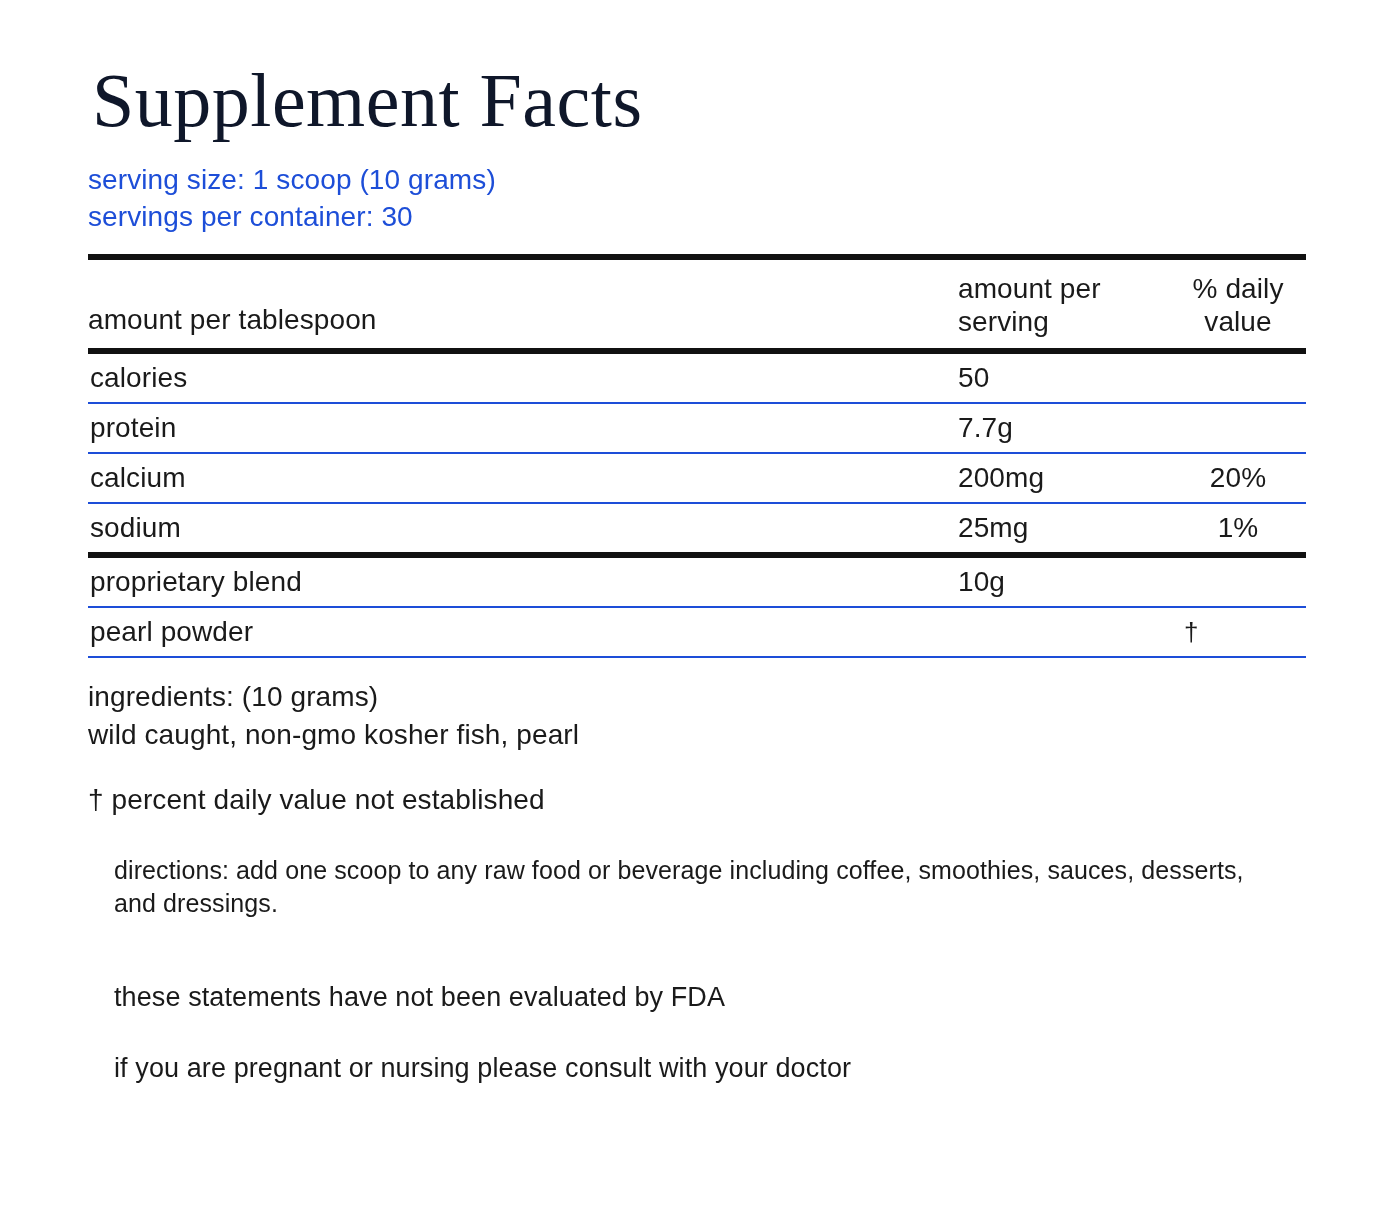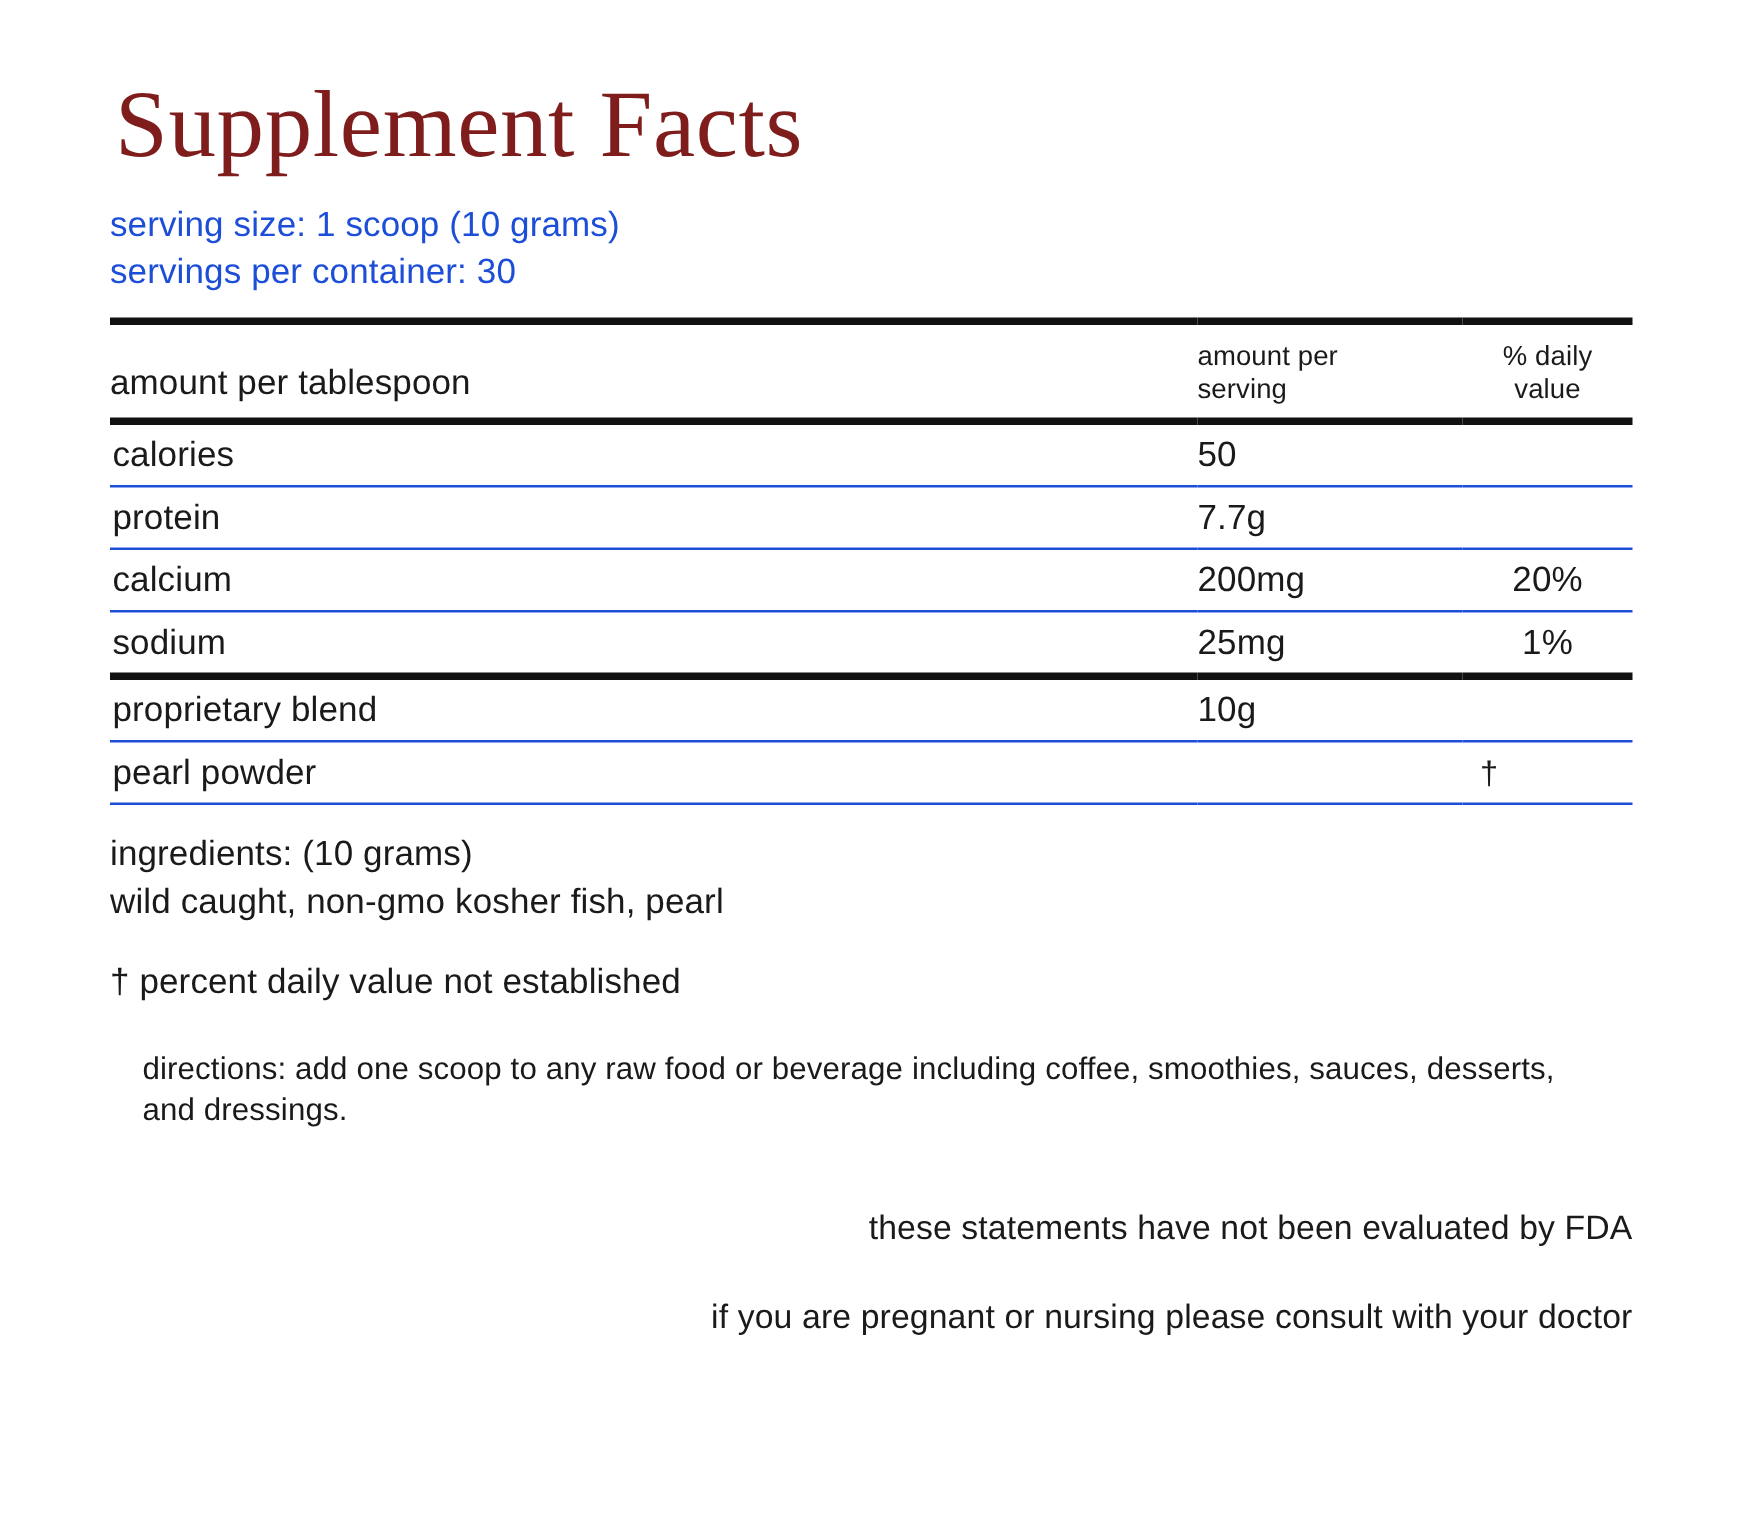--- a/index.html
+++ b/index.html
@@ -21,21 +21,21 @@
     box-sizing: border-box;
     padding: 62px 88px 0 88px;
   }
   .title {
     font-family: "Liberation Serif", serif;
     font-size: 76px;
     font-weight: 400;
     line-height: 1.0;
     letter-spacing: 0.5px;
     margin: 0 0 0 4px;
-    color: #7f1d1d;
+    color: #0f172a;
   }
   .serving-block {
     margin-top: 24px;
     font-size: 28px;
     line-height: 1.32;
     color: #1d4ed8;
     letter-spacing: 0.1px;
   }
   .serving-block div {
     white-space: nowrap;
@@ -55,21 +55,21 @@
   }
   .col-name { width: 870px; }
   .col-amt  { width: 212px; }
   .col-dv   { width: 136px; text-align: center; }
 
   
   .rule-thick { border-top: 6px solid #111111; }
   .rule-thin  { border-top: 2px solid #1d4ed8; }
 
   tr.header-row td {
-    font-size: 22px;
+    font-size: 28px;
     line-height: 1.18;
     padding-top: 12px;
     padding-bottom: 10px;
   }
   tr.header-row td.col-name {
     font-size: 28px;
     padding-bottom: 12px;
   }
   tr.data-row td {
     padding-top: 8px;
@@ -101,21 +101,20 @@
     font-size: 25px;
     line-height: 1.32;
     max-width: 1140px;
     letter-spacing: 0.1px;
   }
   .statement {
     margin-top: 62px;
     margin-left: 26px;
     font-size: 27px;
     letter-spacing: 0.1px;
-    text-align: right;
   }
   .statement.second {
     margin-top: 40px;
   }
 </style>
 </head>
 <body>
 
 <div class="page">
 

